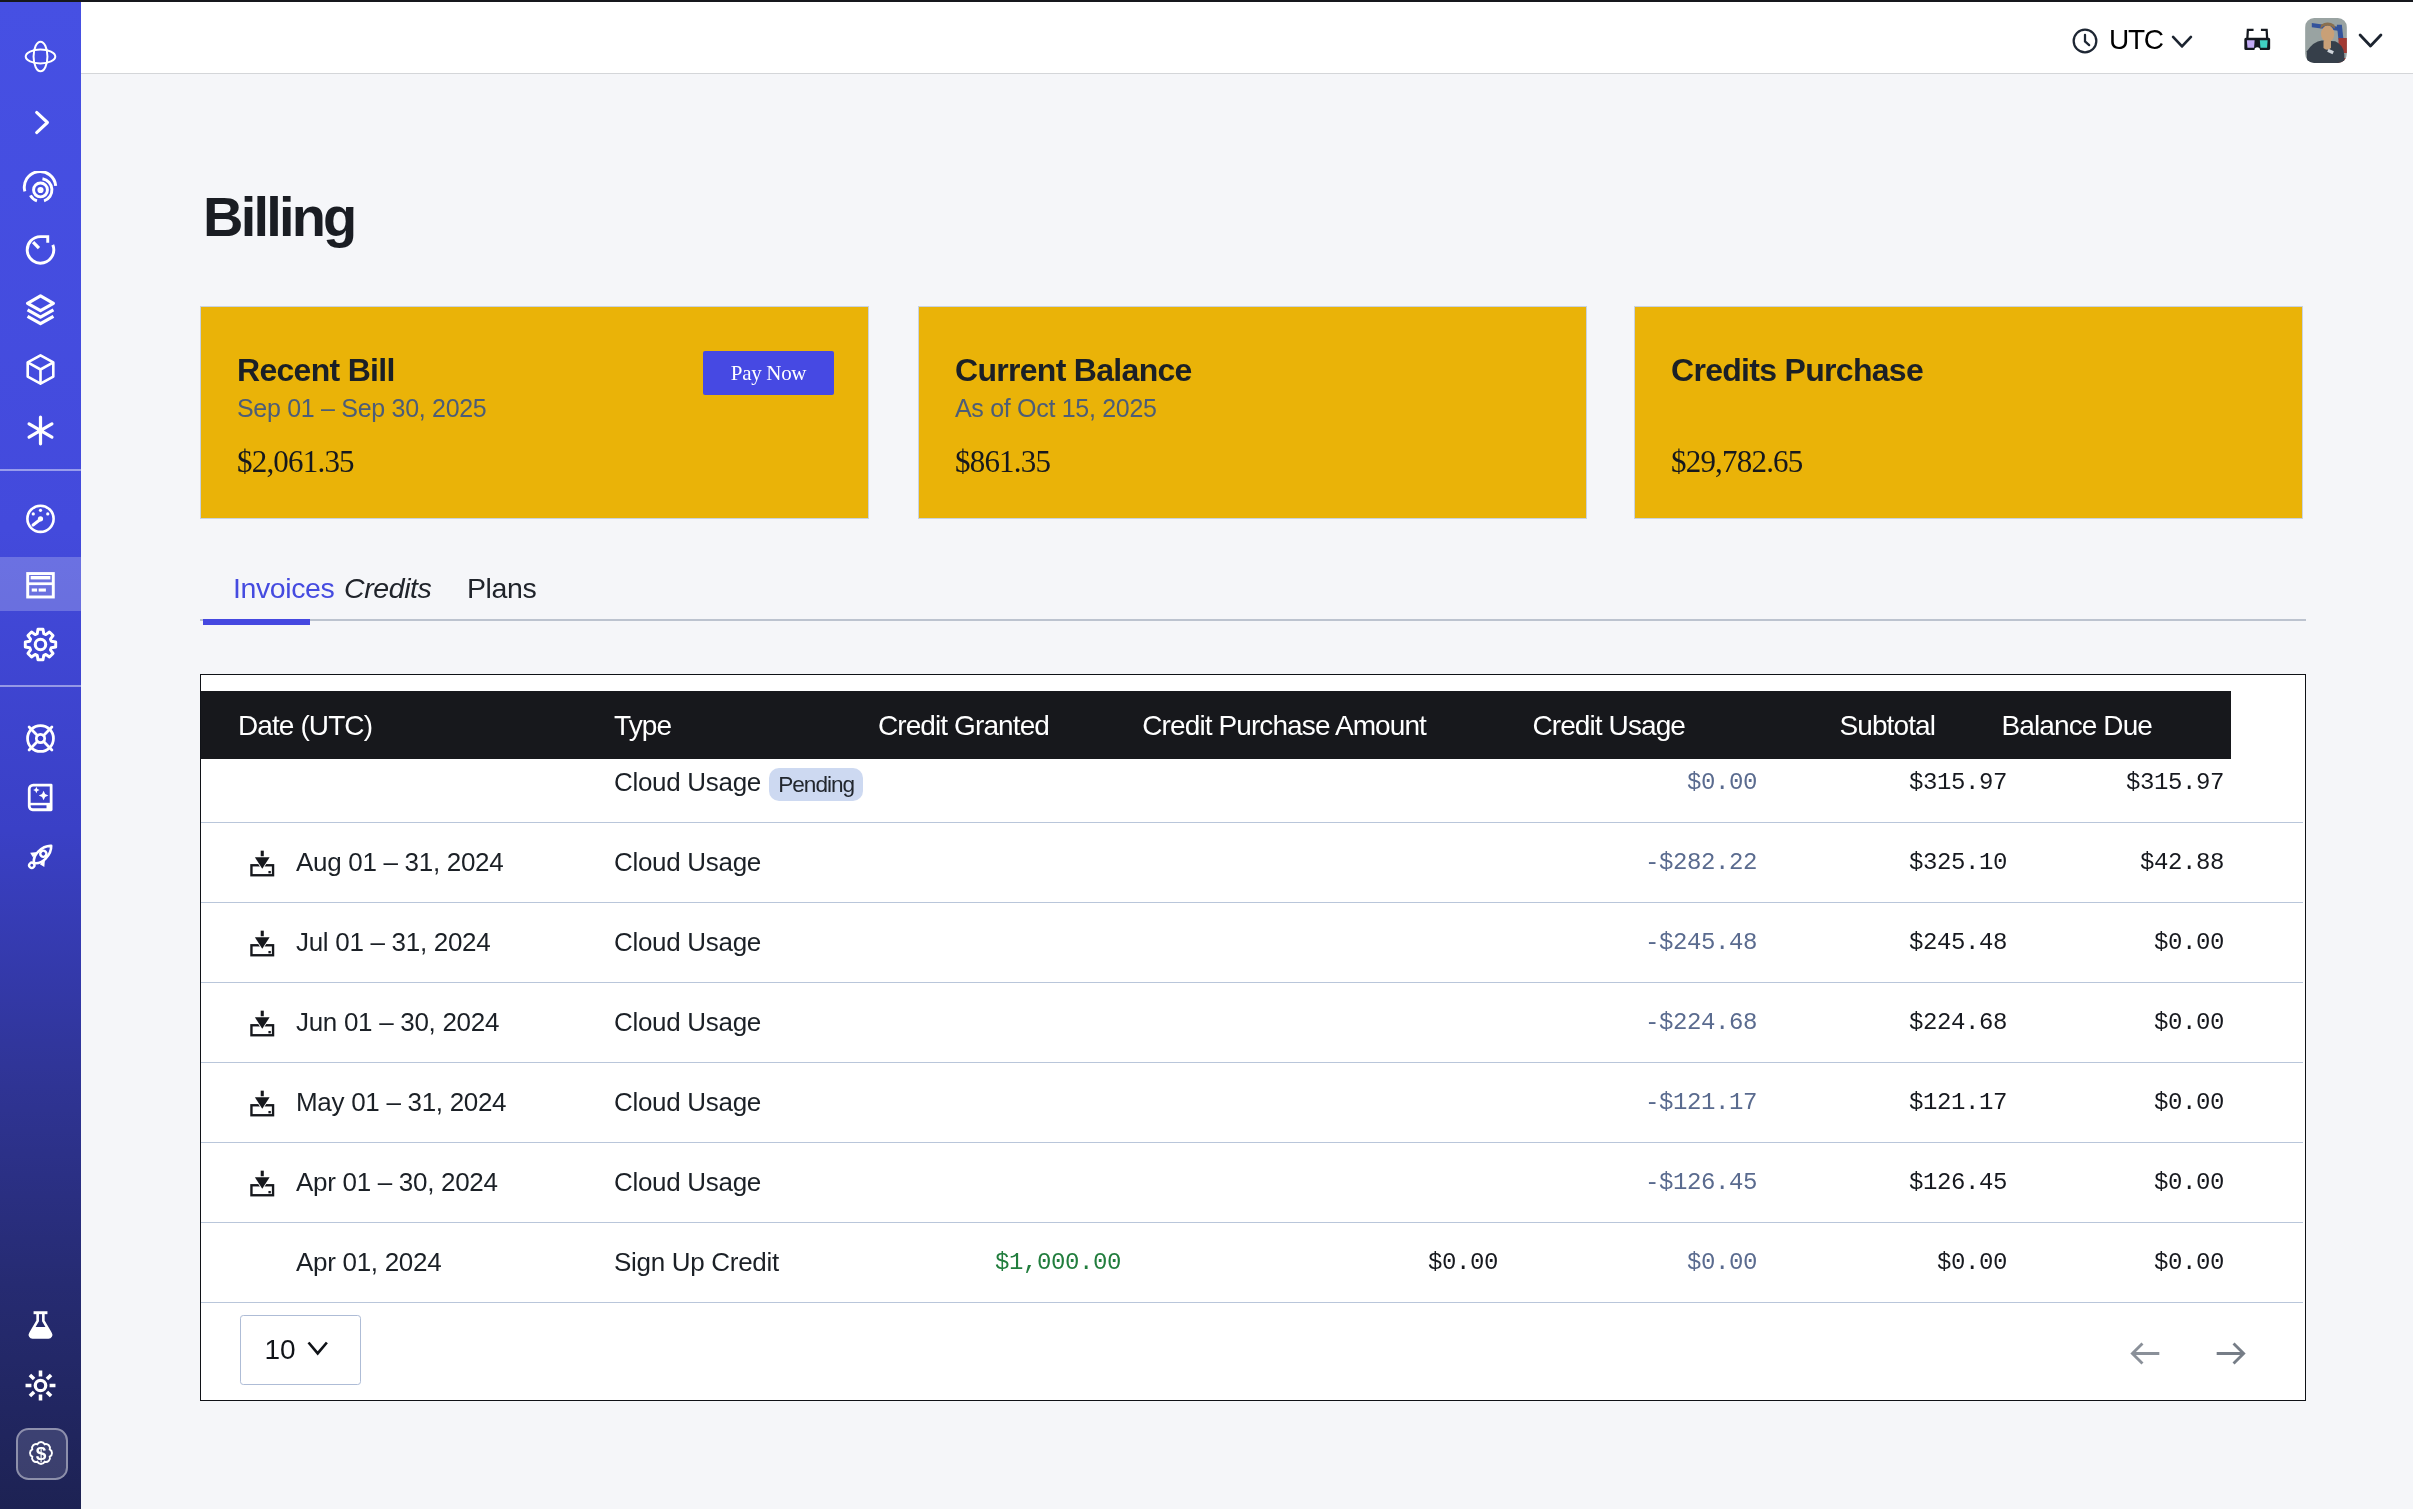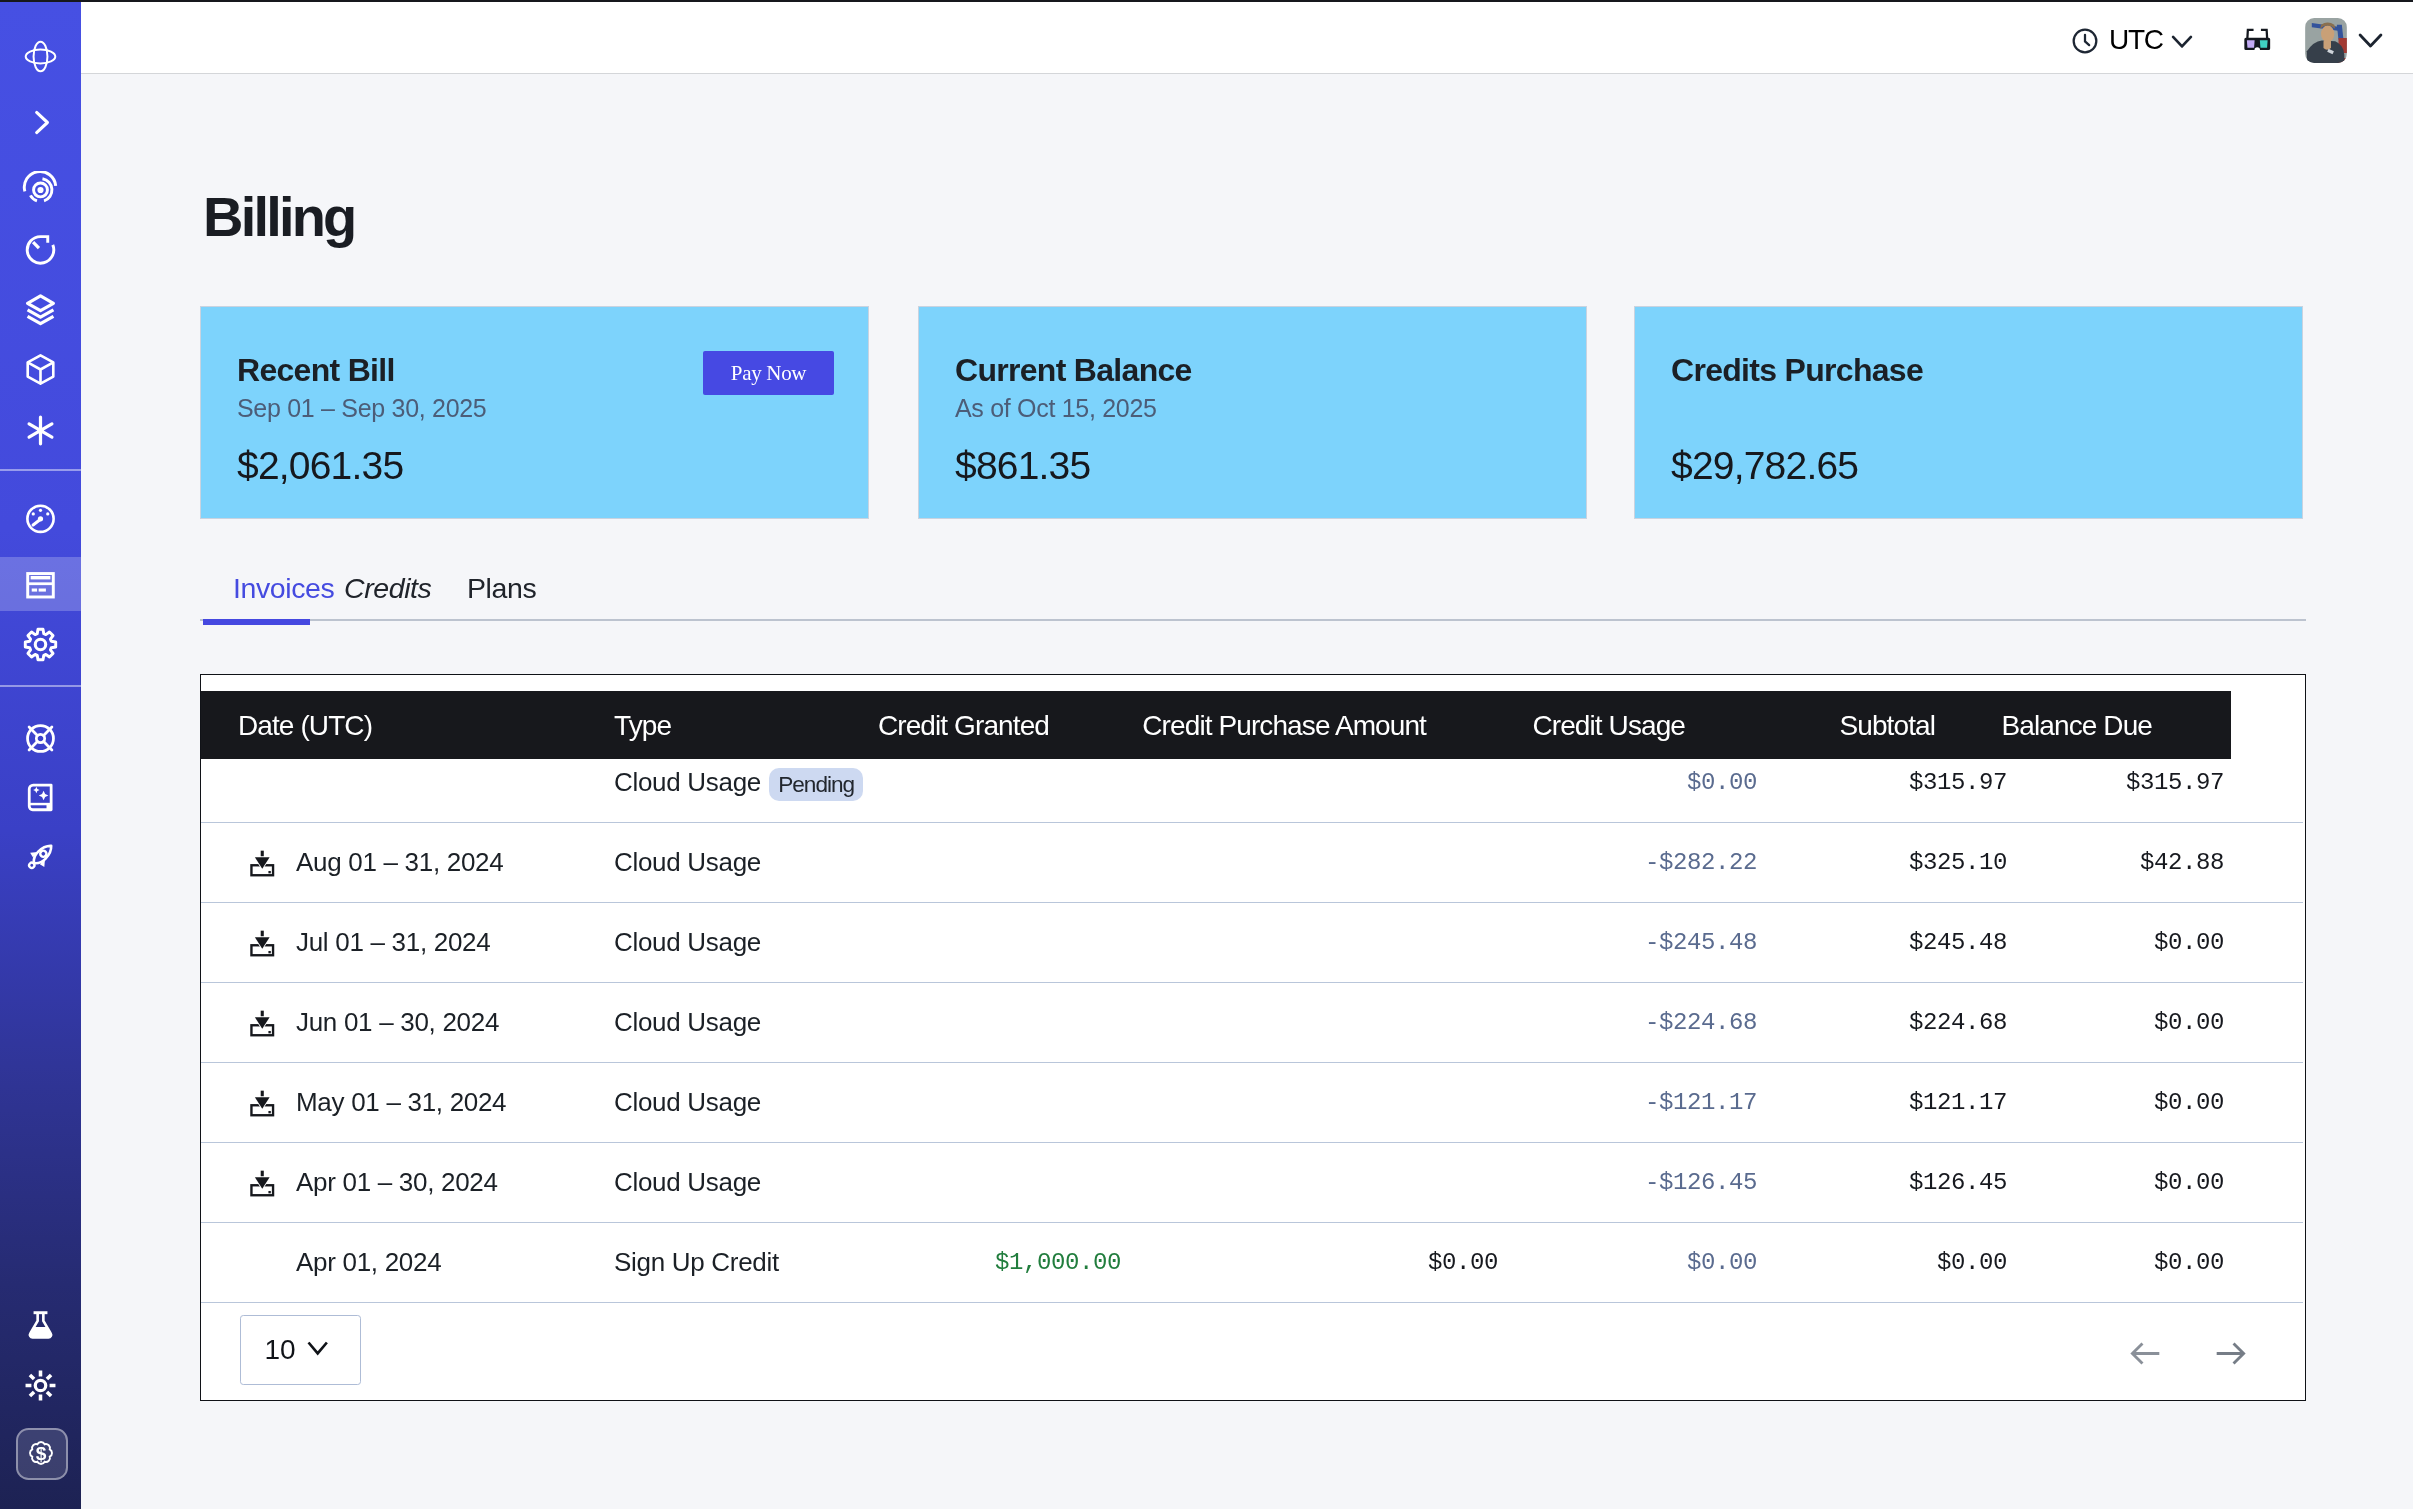--- a/index.html
+++ b/index.html
@@ -15,24 +15,24 @@
   .icon { position:absolute; left:22px; width:37px; height:37px; }
   svg { display:block; }
 
   
   .tb-text { position:absolute; color:#000000; font-size:28px; letter-spacing:-0.3px; }
 
   
   #h1 { left:203px; top:184px; font-size:56px; letter-spacing:-2.8px; font-weight:700; color:#1a1d23; }
 
   
-  .card { position:absolute; top:306px; width:669px; height:213px; background:#7dd3fc; border:1.7px solid #c9d3e0; }
+  .card { position:absolute; top:306px; width:669px; height:213px; background:#eab308; border:1.7px solid #c9d3e0; }
   .card .title { position:absolute; left:36px; top:45px; font-size:32px; font-weight:700; color:#1b2026; letter-spacing:-0.7px; }
   .card .sub { position:absolute; left:36px; top:87px; font-size:25px; color:#4c5d78; letter-spacing:-0.3px; }
-  .card .amt { position:absolute; left:36px; top:137px; font-size:39px; font-family:Liberation Sans, sans-serif; color:#16181d; letter-spacing:-0.8px; }
+  .card .amt { position:absolute; left:36px; top:137px; font-size:31px; font-family:Liberation Serif, serif; color:#16181d; letter-spacing:-0.8px; }
   #paynow { position:absolute; right:34px; top:44px; width:131px; height:44px; background:#4649e3; border-radius:2px; color:#fff; font-size:21px; display:flex; align-items:center; justify-content:center; letter-spacing:-0.3px;font-family:Liberation Serif, serif; }
 
   
   .tab { position:absolute; font-size:28.5px; letter-spacing:-0.4px; color:#20242b; }
   #tabline { left:200px; top:619px; width:2106px; height:1.7px; background:#bcc3cf; }
   #tabbar { left:203px; top:619px; width:107px; height:5.9px; background:#4548e0; }
 
   
   #table { left:200px; top:674px; width:2106px; height:727px; background:#fff; border:1.7px solid #101217; }
   #thead { position:absolute; left:0; top:0; width:2030px; height:68px; background:#17181c; color:#fff;margin-top:16px; }

